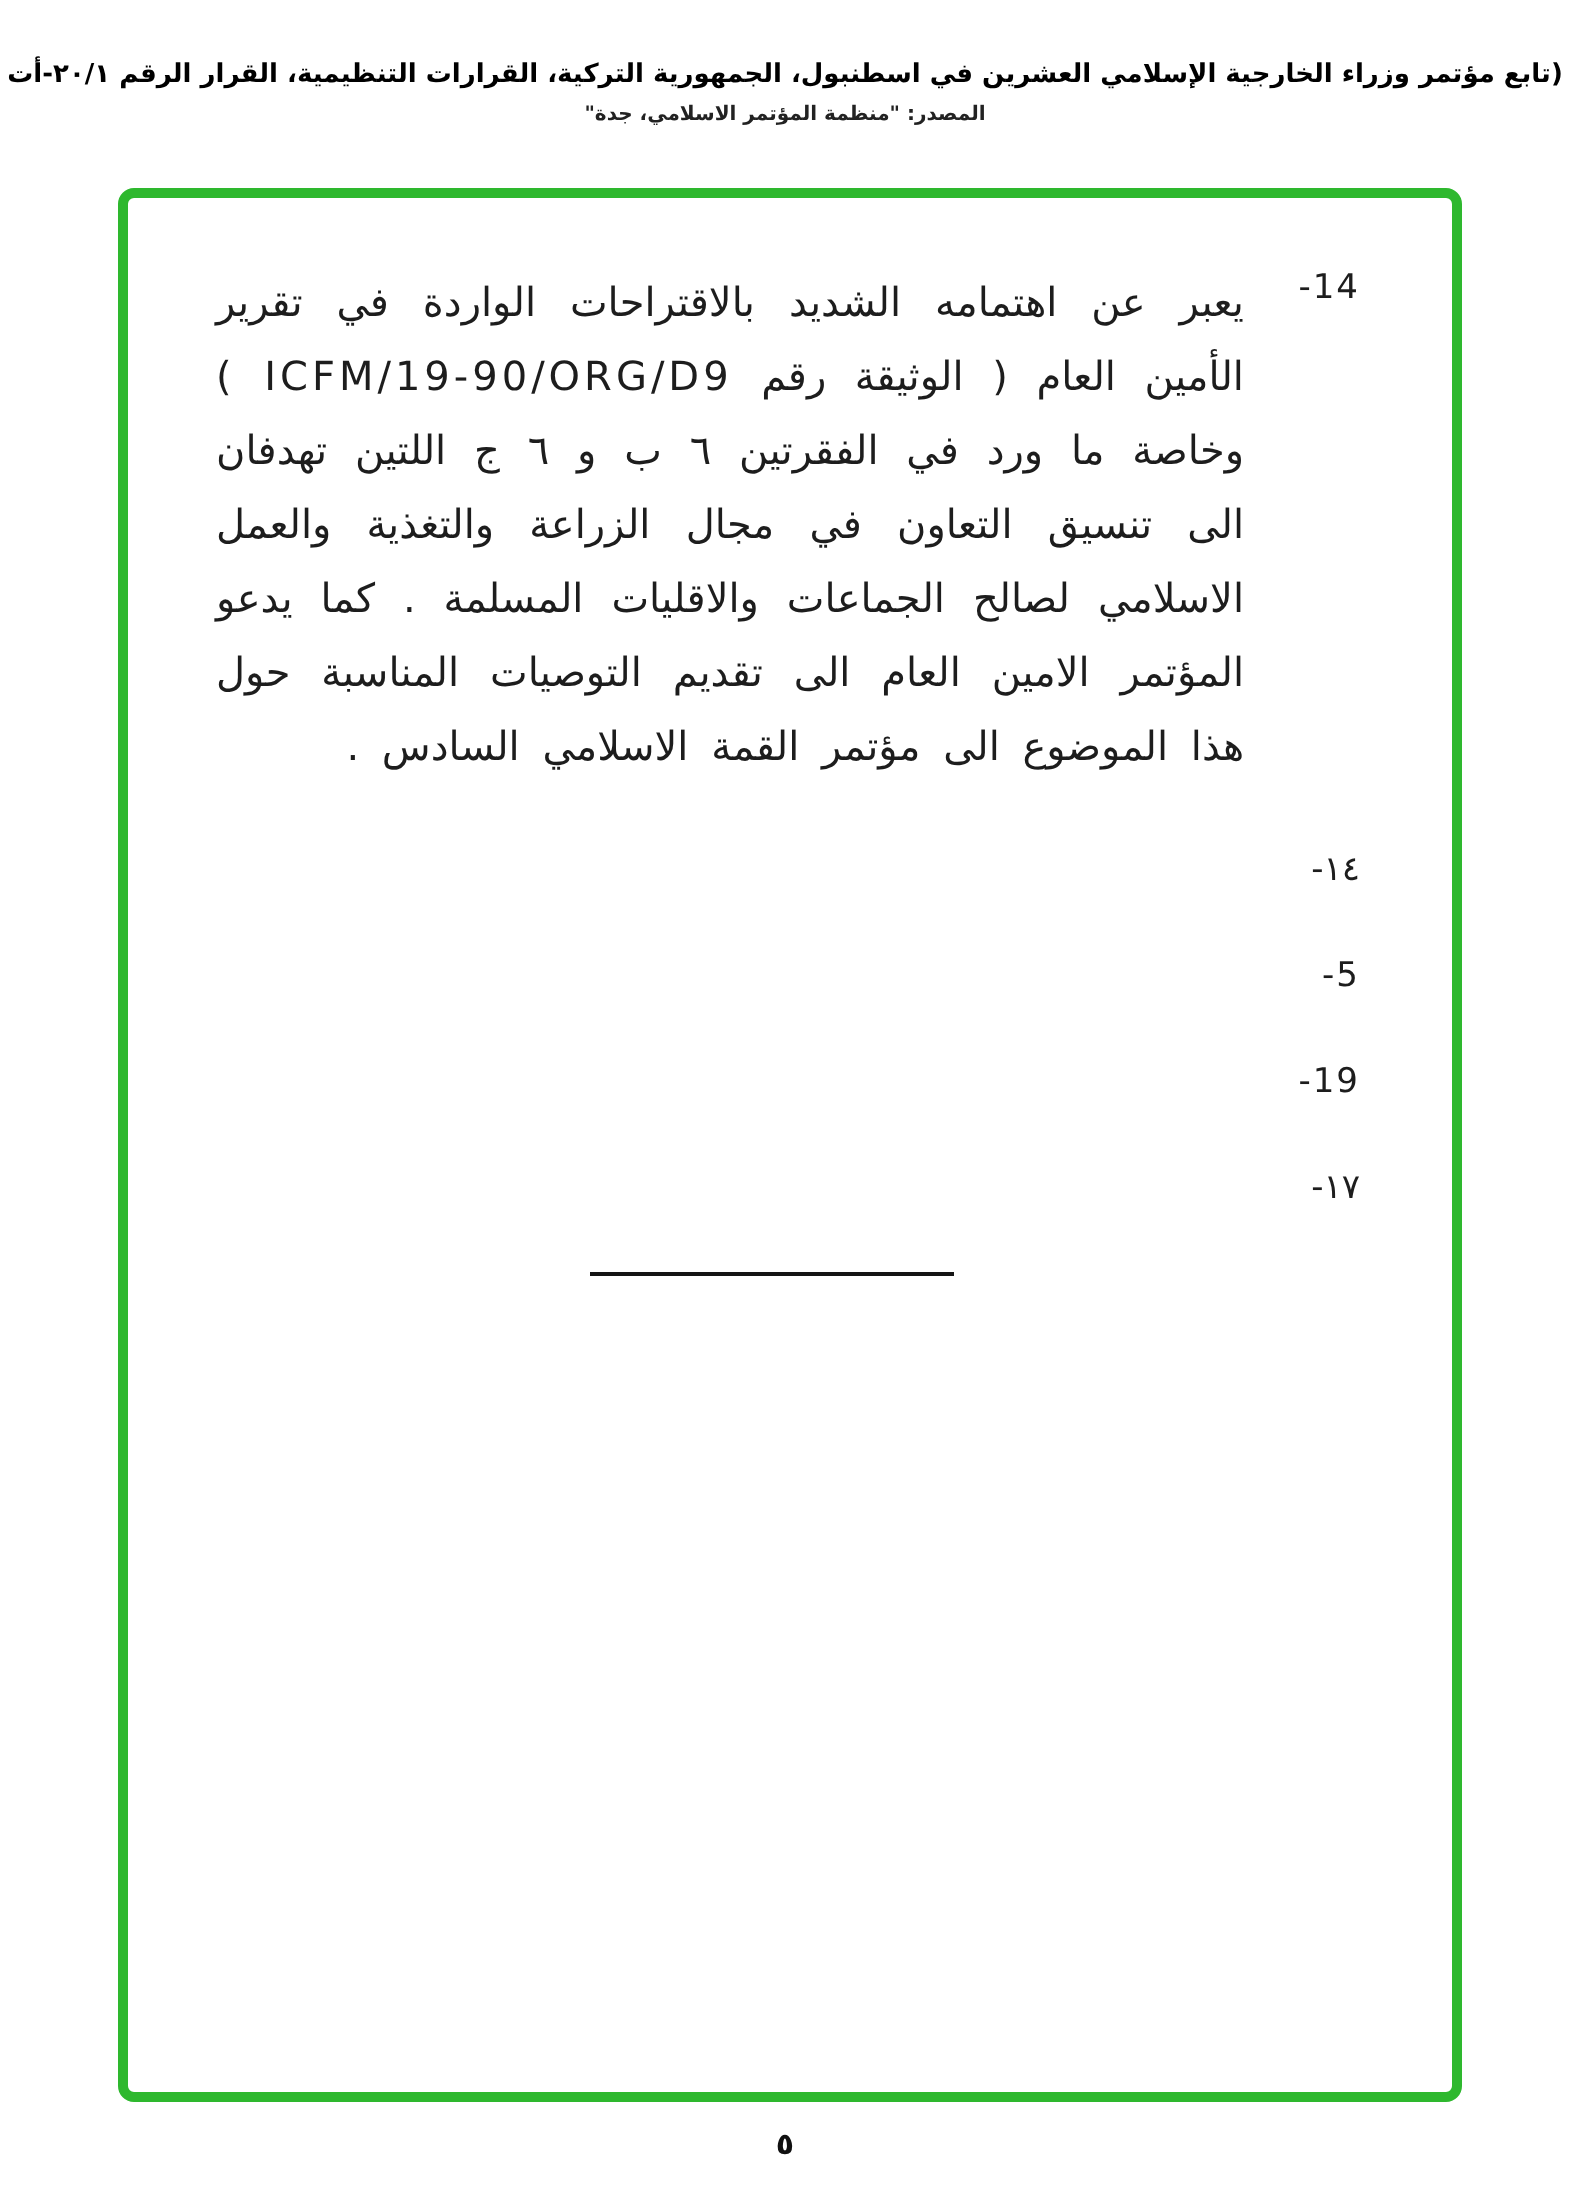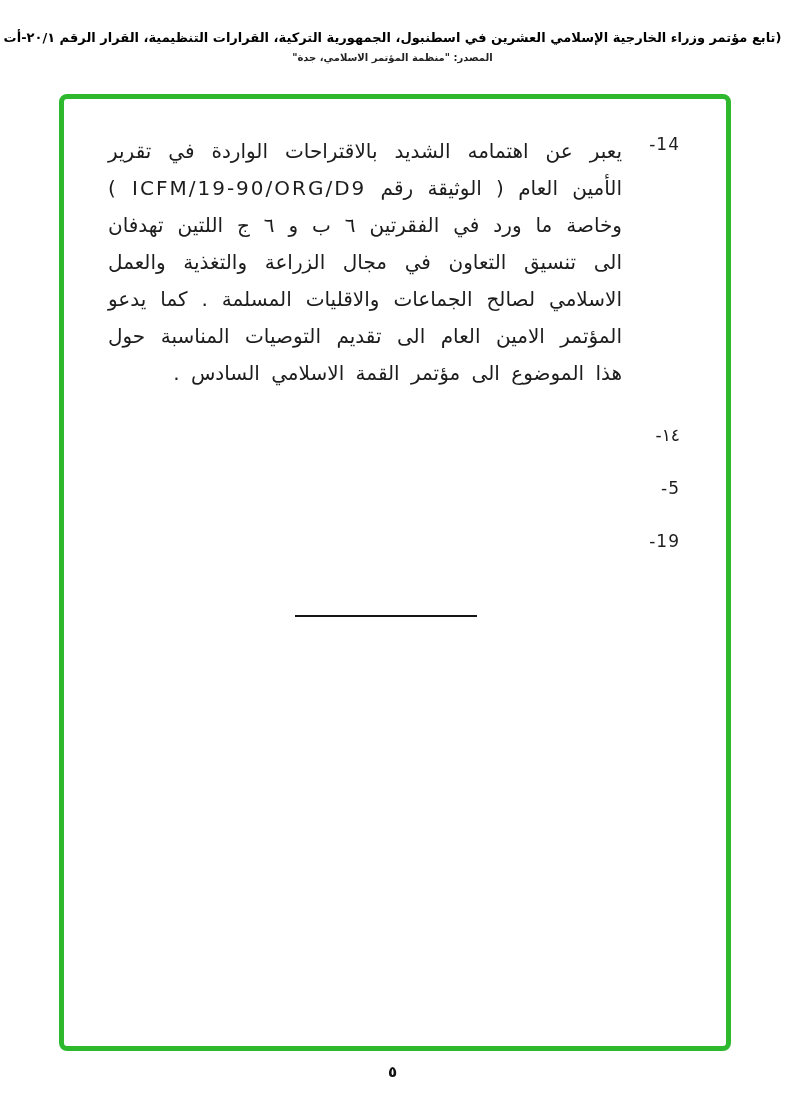--- a/index.html
+++ b/index.html
@@ -117,20 +117,21 @@
 
   <div class="para">
     <span class="num">5-</span>
   </div>
 
   <div class="para">
     <span class="num">19-</span>
   </div>
 
   <div class="para">
+    <span class="num">١٧-</span>
   </div>
 </div>
       <div class="rule"></div>
     </div>
   </div>
 
   <div class="page-number">٥</div>
 
 </div>
 

